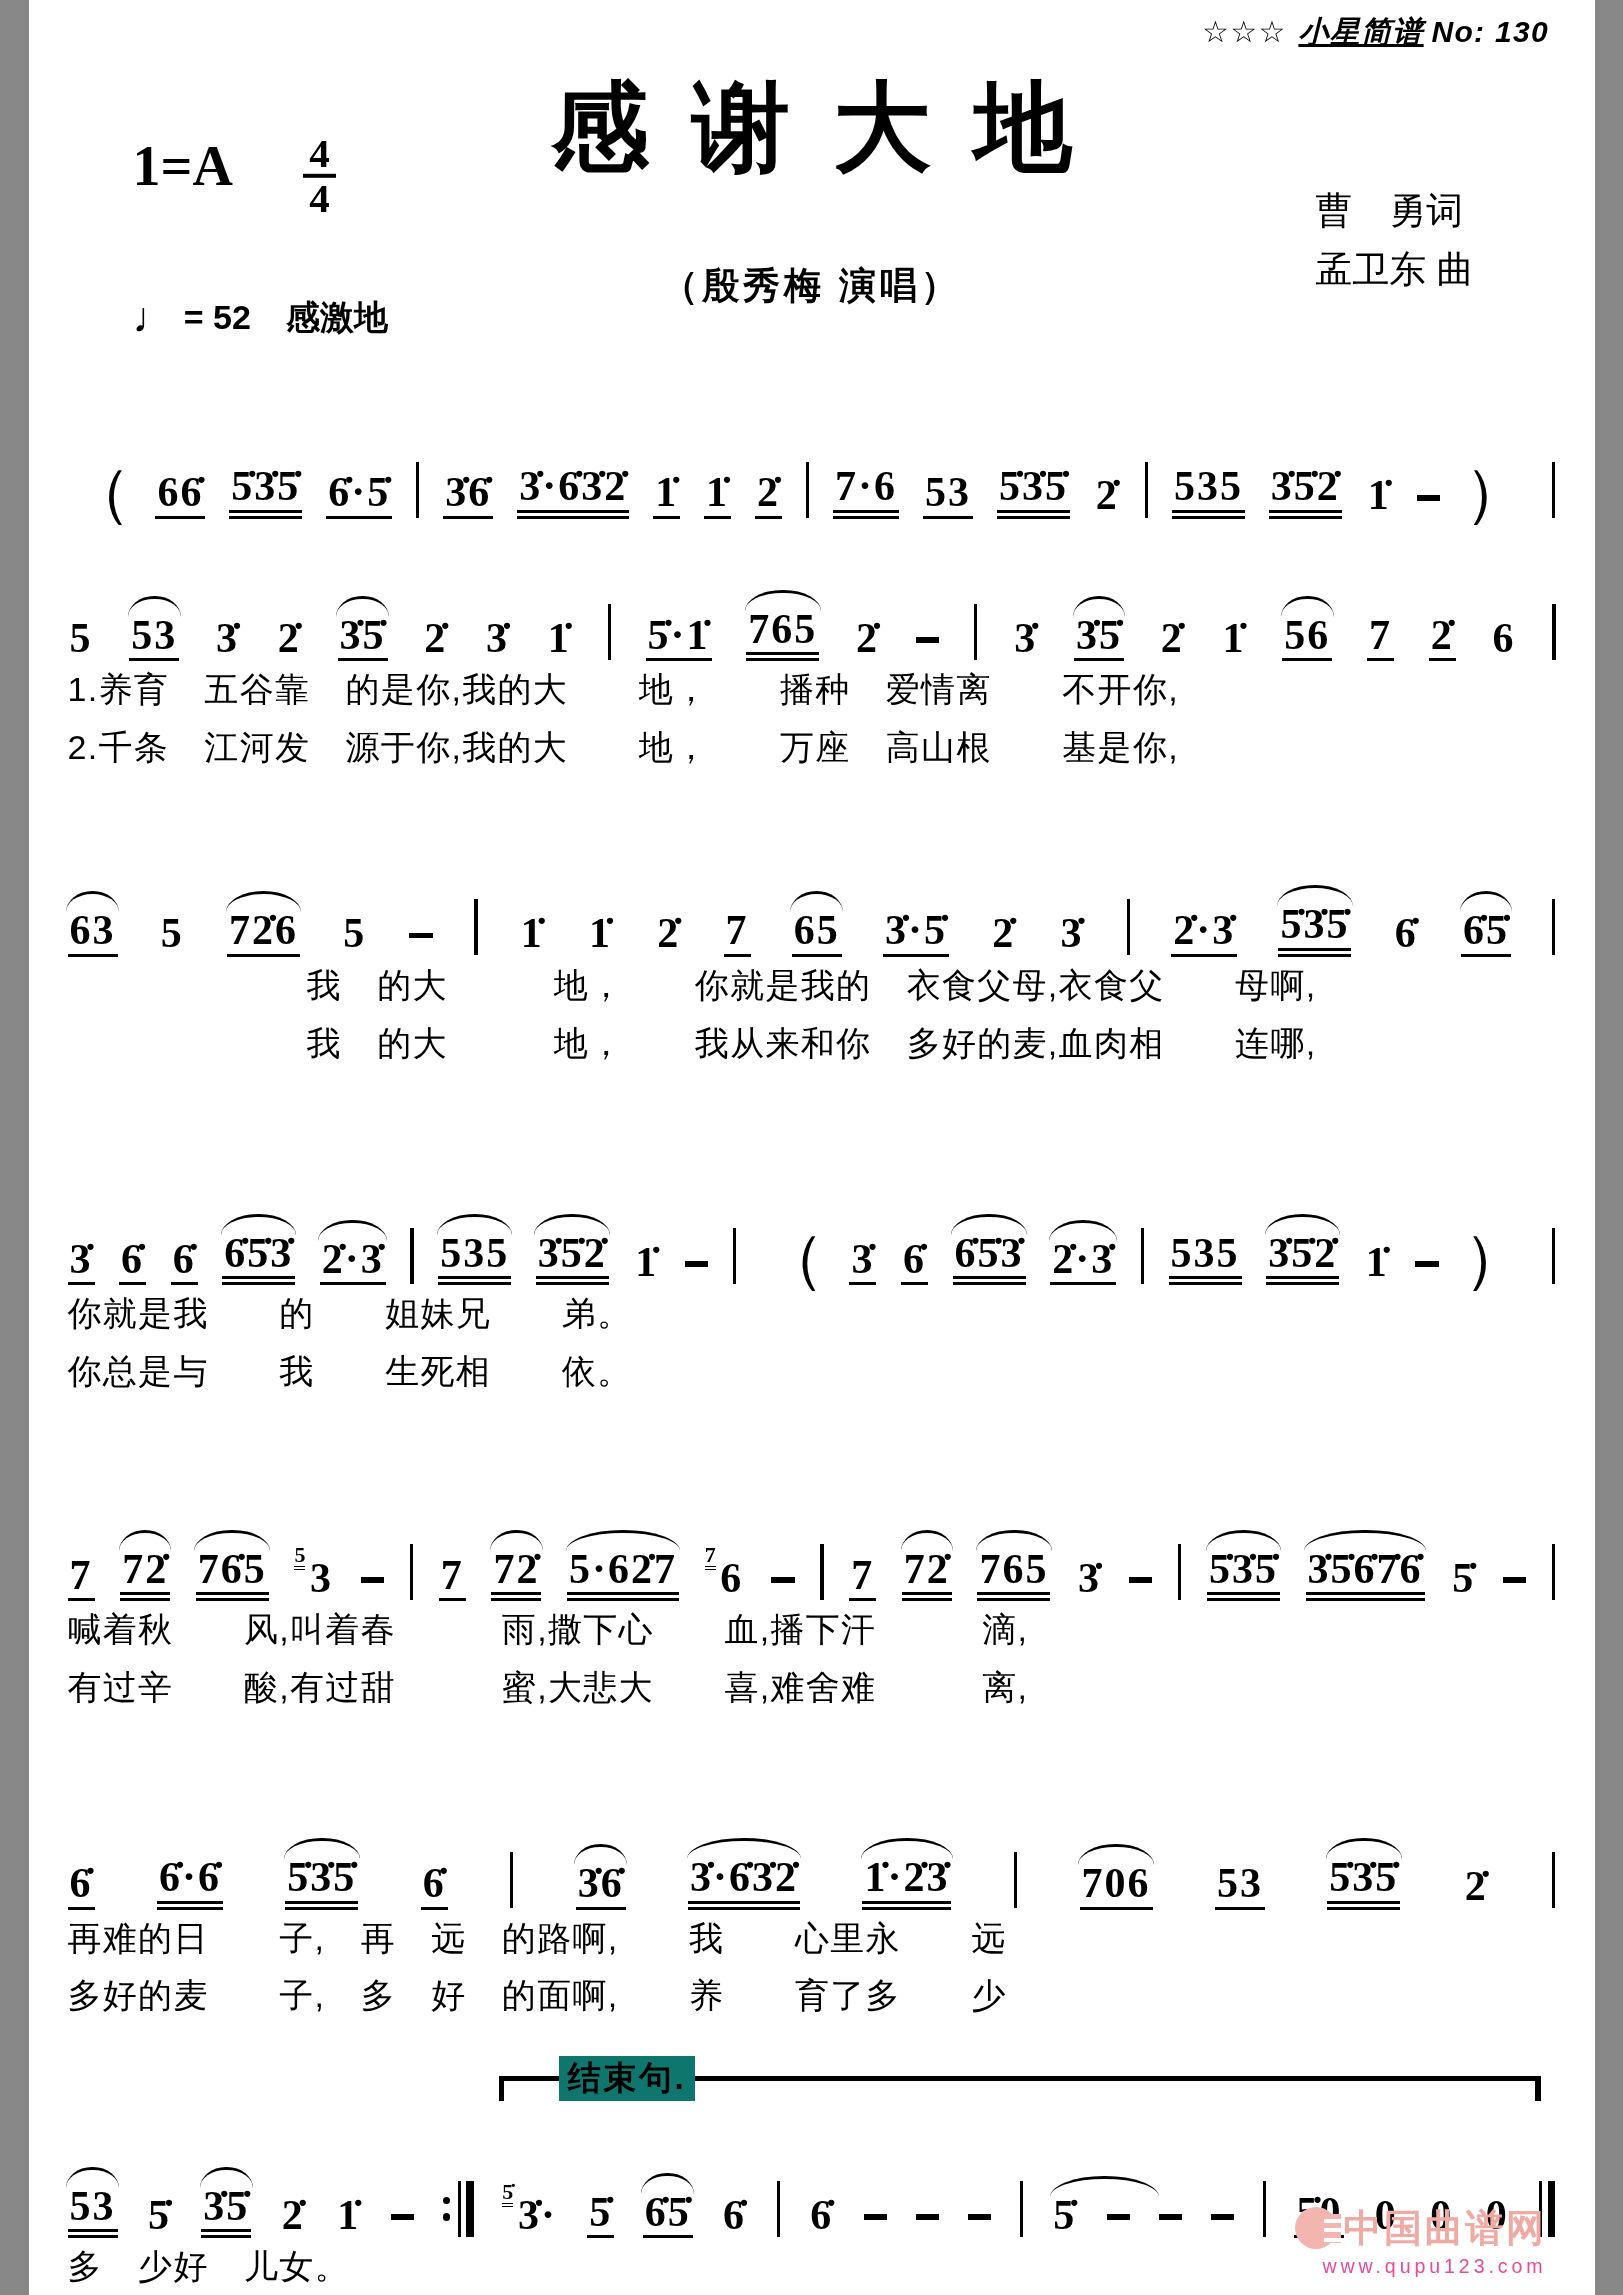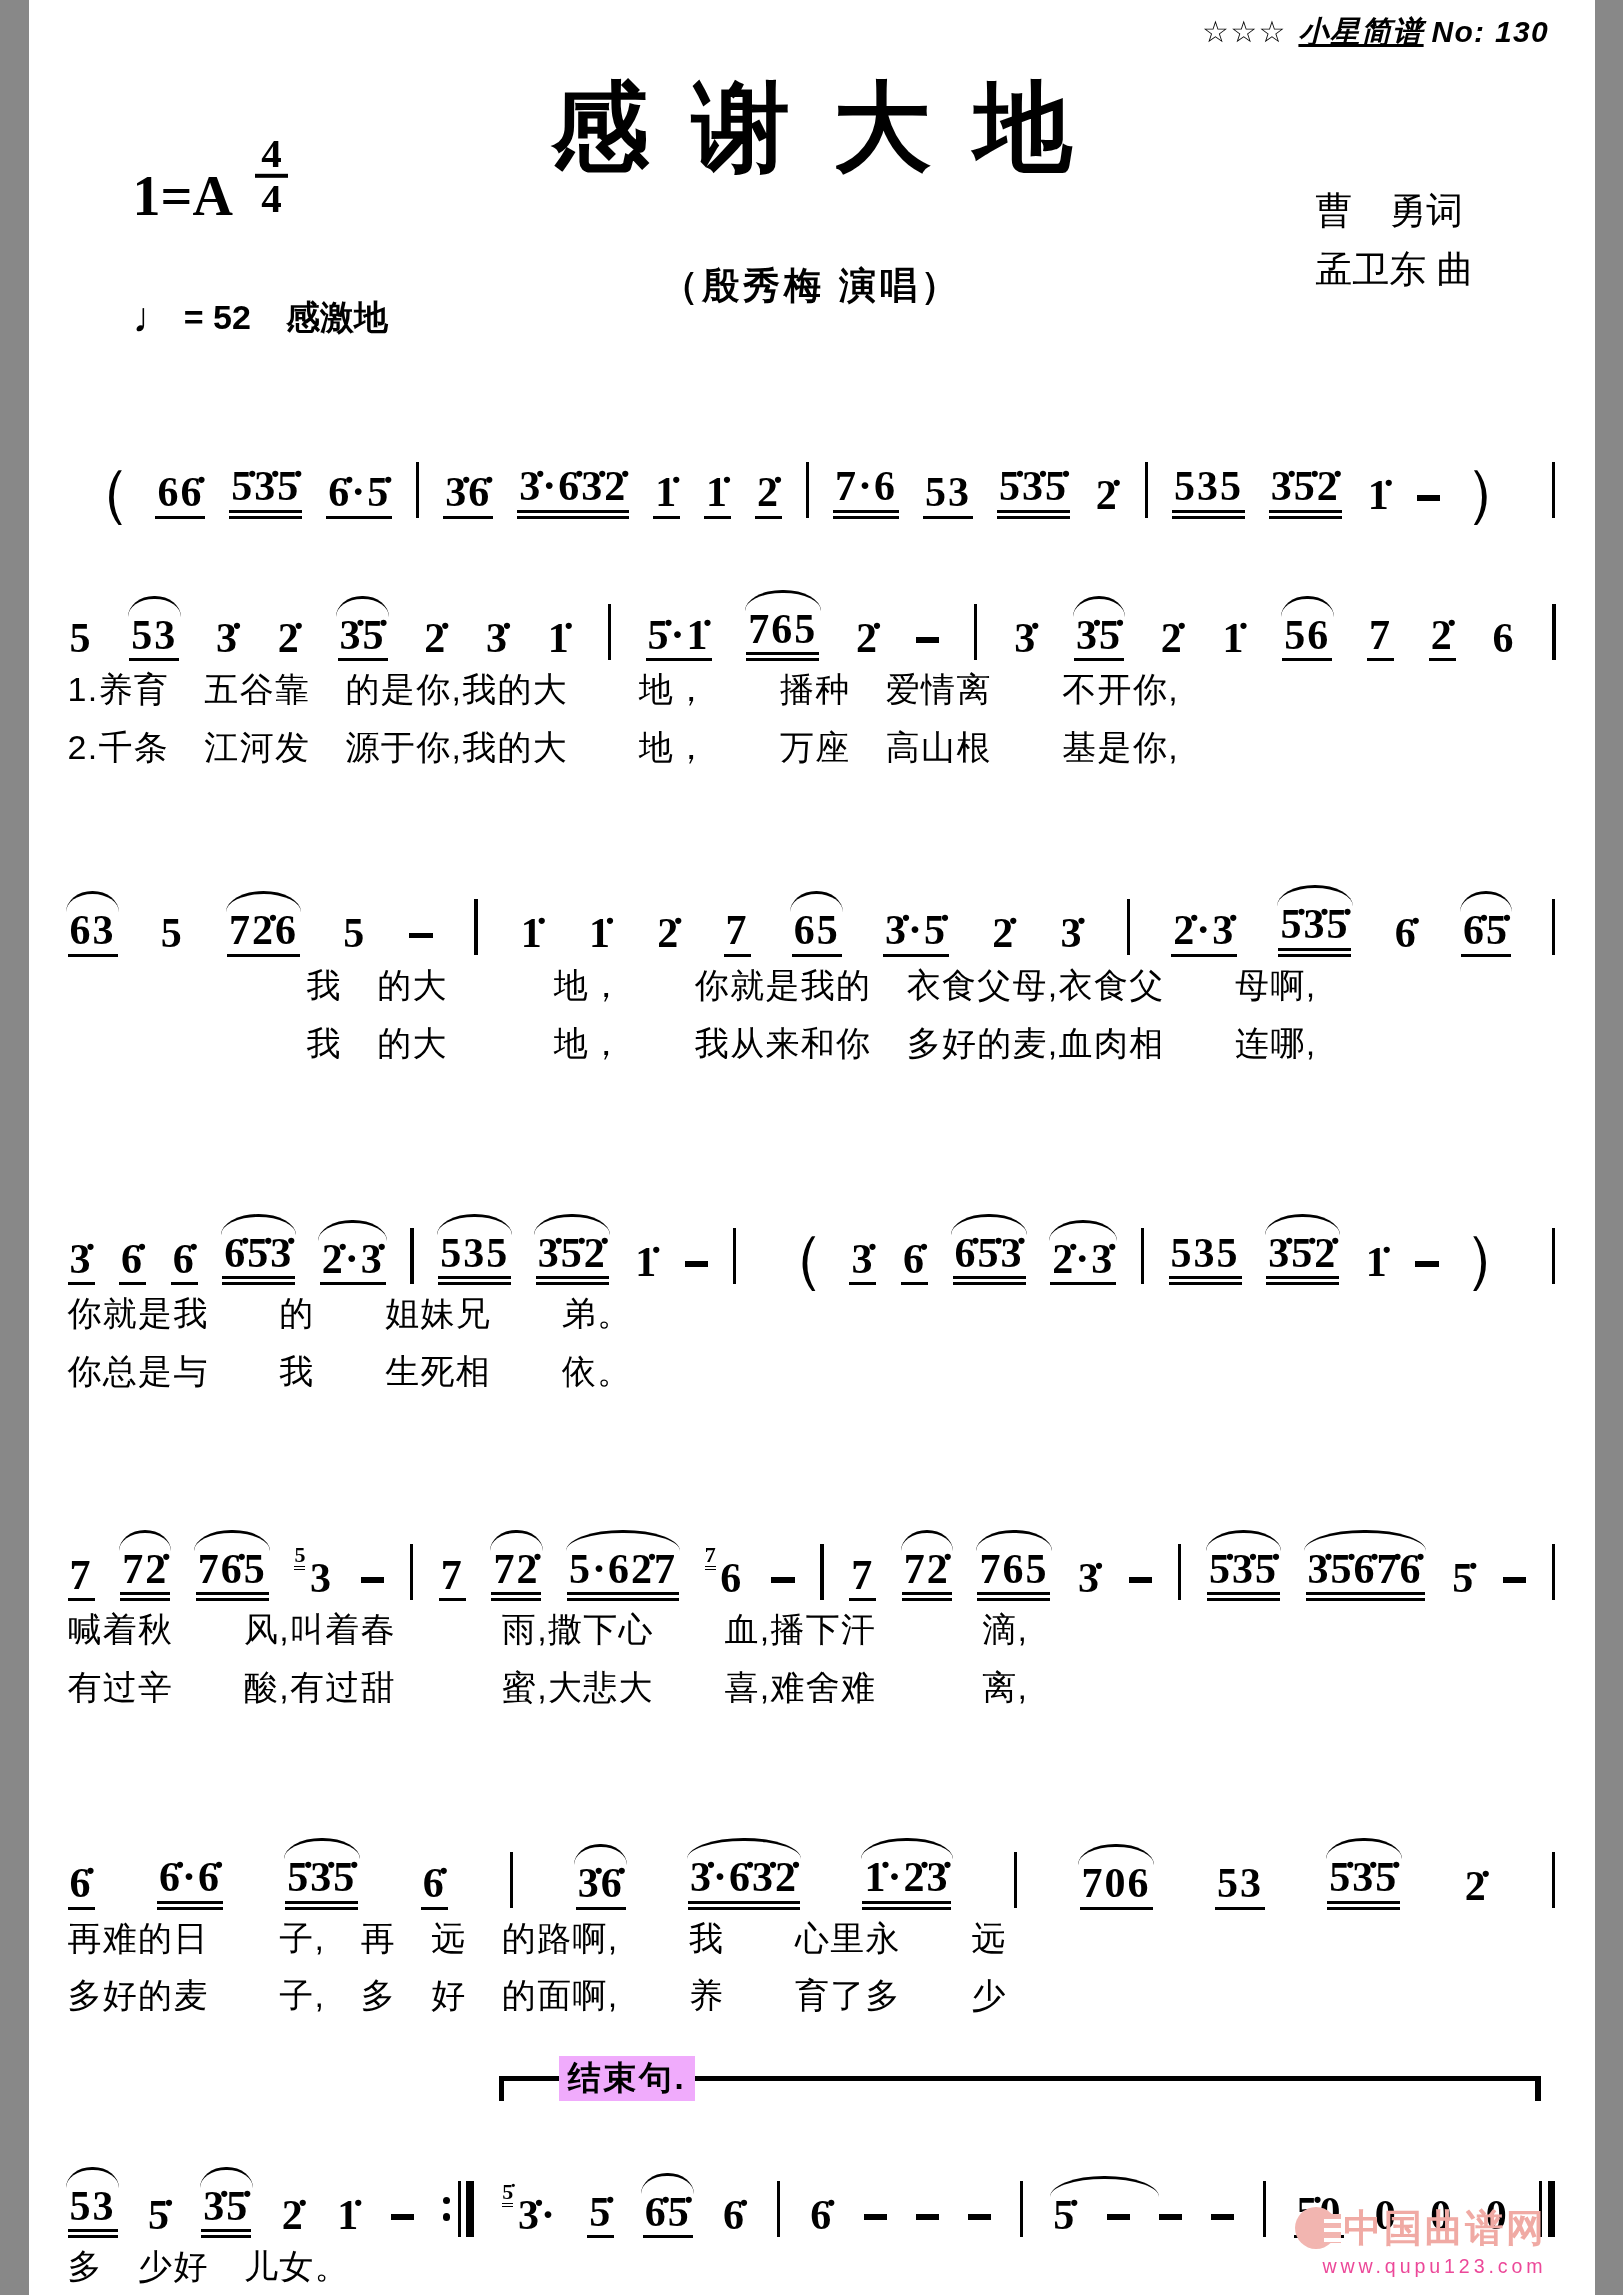--- a/index.html
+++ b/index.html
@@ -10,21 +10,21 @@
     font-family:"Liberation Sans","DejaVu Sans",sans-serif;
   }
   
   .pg-header{text-align:right;font-style:italic;font-size:30px;font-weight:bold;letter-spacing:1.3px;padding-right:6.5px;}
   .pg-header .brand{text-decoration:underline;margin:0 7.9px 0 11.8px;}
   
   .head{position:relative;height:295px;}
   .song-title{position:absolute;left:0;right:0;top:26px;text-align:center;
     font-family:"Liberation Serif","DejaVu Serif",serif;font-weight:bold;
     font-size:98px;letter-spacing:43px;text-indent:43px;line-height:1;}
-  .keysig{position:absolute;left:65px;top:85px;display:flex;align-items:flex-end;}
+  .keysig{position:absolute;left:65px;top:85px;display:flex;align-items:flex-start;gap:48px;}
   .keysig .kl{font-family:"Liberation Serif",serif;font-weight:bold;font-size:56px;line-height:1;}
   .meter{display:flex;flex-direction:column;align-items:center;margin-left:22px;transform:translateY(-5.2px);}
   .meter .m-num{font-family:"Liberation Serif",serif;font-weight:bold;font-size:41px;line-height:1.0;padding:0 6.5px;}
   .meter .m-top{border-bottom:4.6px solid #000;}
   .tempo{position:absolute;left:65px;top:241px;font-size:34px;font-weight:bold;display:flex;align-items:center;gap:9.2px;}
   .tempo .q{font-size:42px;}
   .tempo .expr{margin-left:26px;}
   .subtitle{position:absolute;left:0;right:0;top:208px;text-align:center;font-size:37px;font-weight:bold;letter-spacing:3.9px;}
   .credits{position:absolute;right:82px;top:128px;text-align:left;font-size:37px;line-height:1.6;}
   
@@ -54,21 +54,21 @@
   .sys-3{margin-top:85px;}
   .sys-4{margin-top:72px;}
   .sys-5{margin-top:65px;}
   .sys-6{margin-top:26px;}
   
   .endbracket{position:relative;height:59px;}
   .endbracket .line{position:absolute;left:29%;right:1%;top:25px;border-top:5.2px solid #000;}
   .endbracket .line::before,.endbracket .line::after{content:"";position:absolute;top:0;width:5.2px;height:19.6px;background:#000;}
   .endbracket .line::before{left:0;}
   .endbracket .line::after{right:0;}
-  .endbracket .lbl{position:absolute;left:33%;top:5.2px;background:#f0abfc;padding:0 9.2px;
+  .endbracket .lbl{position:absolute;left:33%;top:5.2px;background:#0f766e;padding:0 9.2px;
       font-size:33px;font-weight:bold;letter-spacing:2.6px;}
   
   .wm{position:absolute;right:48px;bottom:17px;text-align:right;}
   .wm-row{display:flex;align-items:center;gap:6.5px;justify-content:flex-end;}
   .wm-logo{width:42px;height:42px;border-radius:50%;background:#f2b5b0;position:relative;}
   .wm-logo::after{content:"";position:absolute;right:-3.9px;top:6.5px;width:17px;height:29px;
       background:repeating-linear-gradient(#f2b5b0 0 5.2px,#fff 5.2px 9.2px);}
   .wm-name{font-size:38px;font-weight:bold;color:#f0aaa4;letter-spacing:2.6px;}
   .wm-url{font-size:19.6px;color:#ec4899;letter-spacing:3.9px;margin-top:1.3px;}
 </style>

